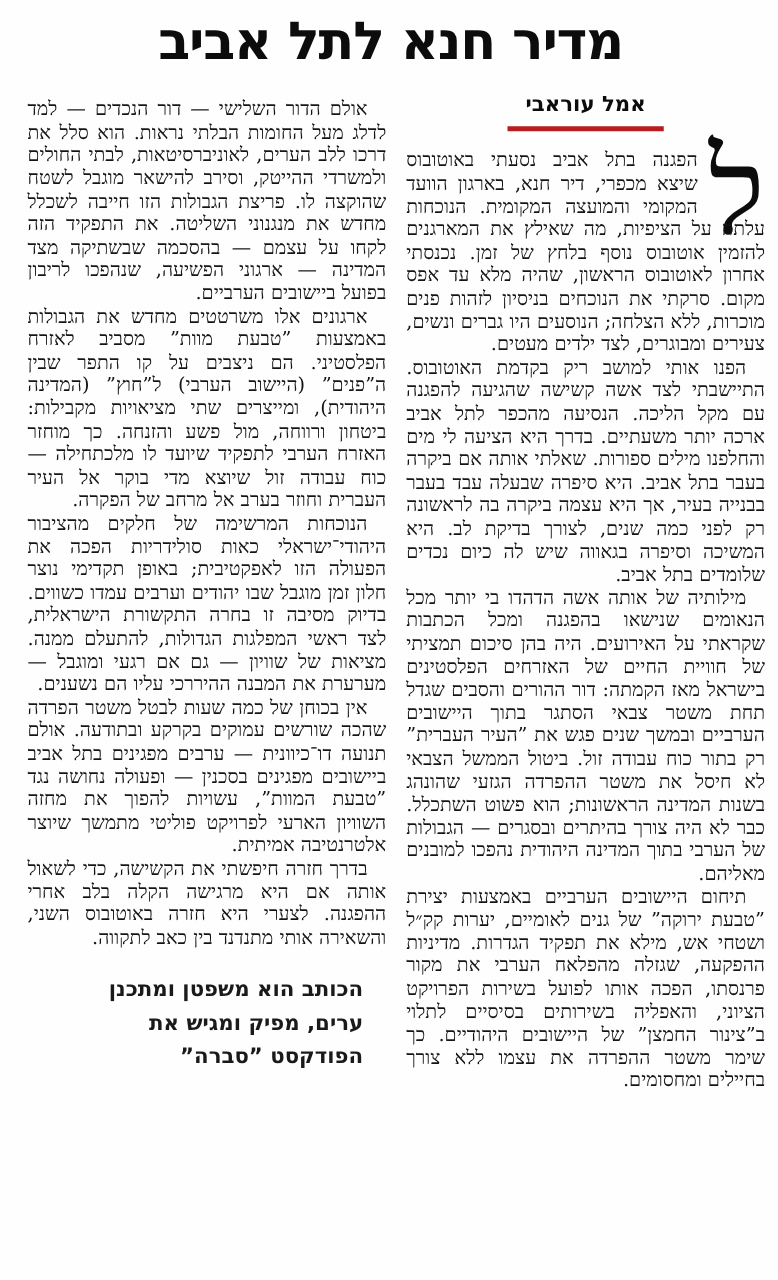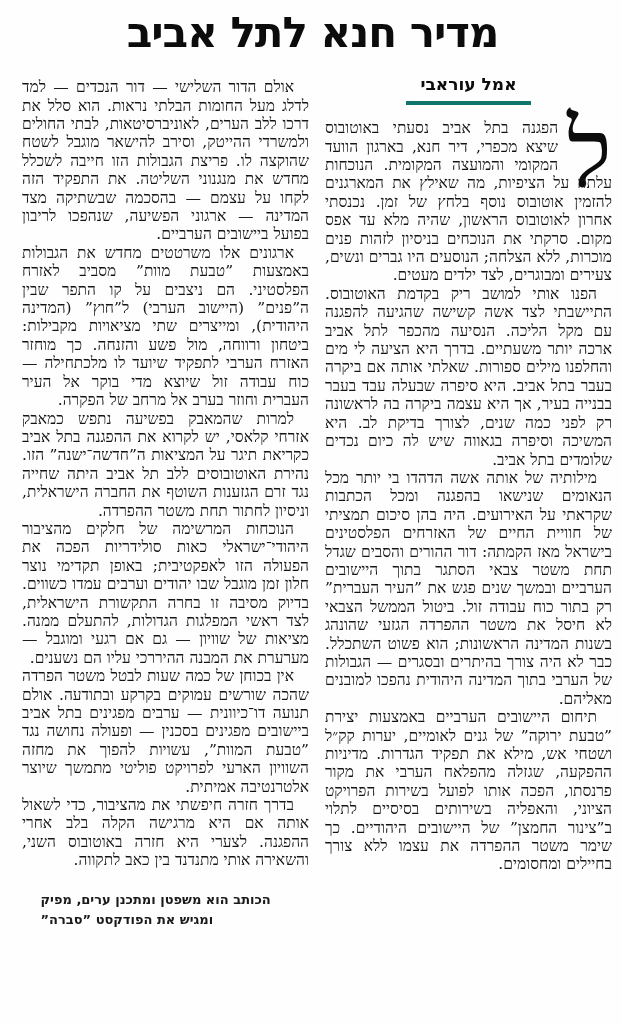--- a/index.html
+++ b/index.html
@@ -41,21 +41,21 @@
   .byline-wrap {
     text-align: center;
     margin: 8px 0 14px 0;
   }
   .byline {
     display: inline-block;
     font-family: "DejaVu Sans", sans-serif;
     font-weight: 700;
     font-size: 17px;
     padding: 0 14px 7px 14px;
-    border-bottom: 4px solid #0f766e;
+    border-bottom: 4px solid #b91c1c;
     color: #0c0c0c;
   }
   .body-text p {
     margin: 0;
     font-size: 15.5px;
     line-height: 18.4px;
     text-align: justify;
     text-justify: inter-word;
     color: #141414;
   }
@@ -71,24 +71,24 @@
     margin: -4px 0 -26px 9px;
     color: #0c0c0c;
   }
   .col-second {
     padding-top: 12px;
     margin-left: 12px;
   }
   .footer-note {
     margin: 20px auto 0 auto;
     max-width: 250px;
-    text-align: left;
+    text-align: right;
     font-family: "DejaVu Sans", sans-serif;
     font-weight: 700;
-    font-size: 13px;
+    font-size: 17px;
     line-height: 1.55;
     color: #1a1a1a;
   }
 </style>
 </head>
 <body>
 
 <div class="page">
 
   <h1 class="headline">מדיר חנא לתל אביב</h1>
@@ -106,23 +106,22 @@
         <p class="indent">הפנו אותי למושב ריק בקדמת האוטובוס. התיישבתי לצד אשה קשישה שהגיעה להפגנה עם מקל הליכה. הנסיעה מהכפר לתל אביב ארכה יותר משעתיים. בדרך היא הציעה לי מים והחלפנו מילים ספורות. שאלתי אותה אם ביקרה בעבר בתל אביב. היא סיפרה שבעלה עבד בעבר בבנייה בעיר, אך היא עצמה ביקרה בה לראשונה רק לפני כמה שנים, לצורך בדיקת לב. היא המשיכה וסיפרה בגאווה שיש לה כיום נכדים שלומדים בתל אביב.</p>
         <p class="indent">מילותיה של אותה אשה הדהדו בי יותר מכל הנאומים שנישאו בהפגנה ומכל הכתבות שקראתי על האירועים. היה בהן סיכום תמציתי של חוויית החיים של האזרחים הפלסטינים בישראל מאז הקמתה: דור ההורים והסבים שגדל תחת משטר צבאי הסתגר בתוך היישובים הערביים ובמשך שנים פגש את ”העיר העברית” רק בתור כוח עבודה זול. ביטול הממשל הצבאי לא חיסל את משטר ההפרדה הגזעי שהונהג בשנות המדינה הראשונות; הוא פשוט השתכלל. כבר לא היה צורך בהיתרים ובסגרים — הגבולות של הערבי בתוך המדינה היהודית נהפכו למובנים מאליהם.</p>
         <p class="indent">תיחום היישובים הערביים באמצעות יצירת ”טבעת ירוקה” של גנים לאומיים, יערות קק״ל ושטחי אש, מילא את תפקיד הגדרות. מדיניות ההפקעה, שגזלה מהפלאח הערבי את מקור פרנסתו, הפכה אותו לפועל בשירות הפרויקט הציוני, והאפליה בשירותים בסיסיים לתלוי ב”צינור החמצן” של היישובים היהודיים. כך שימר משטר ההפרדה את עצמו ללא צורך בחיילים ומחסומים.</p>
       </div>
     </div>
 
     <div class="col col-second">
       <div class="body-text">
         <p class="indent">אולם הדור השלישי — דור הנכדים — למד לדלג מעל החומות הבלתי נראות. הוא סלל את דרכו ללב הערים, לאוניברסיטאות, לבתי החולים ולמשרדי ההייטק, וסירב להישאר מוגבל לשטח שהוקצה לו. פריצת הגבולות הזו חייבה לשכלל מחדש את מנגנוני השליטה. את התפקיד הזה לקחו על עצמם — בהסכמה שבשתיקה מצד המדינה — ארגוני הפשיעה, שנהפכו לריבון בפועל ביישובים הערביים.</p>
         <p class="indent">ארגונים אלו משרטטים מחדש את הגבולות באמצעות ”טבעת מוות” מסביב לאזרח הפלסטיני. הם ניצבים על קו התפר שבין ה”פנים” (היישוב הערבי) ל”חוץ” (המדינה היהודית), ומייצרים שתי מציאויות מקבילות: ביטחון ורווחה, מול פשע והזנחה. כך מוחזר האזרח הערבי לתפקיד שיועד לו מלכתחילה — כוח עבודה זול שיוצא מדי בוקר אל העיר העברית וחוזר בערב אל מרחב של הפקרה.</p>
-        <p class="indent">למרות שהמאבק בפשיעה נתפש כמאבק אזרחי קלאסי, יש לקרוא את ההפגנה בתל אביב כקריאת תיגר על המציאות ה”חדשה־ישנה” הזו. נהירת האוטובוסים ללב תל אביב היתה שחייה נגד זרם הגזענות השוטף את החברה הישראלית, וניסיון לחתור תחת משטר ההפרדה.</p>
         <p class="indent">הנוכחות המרשימה של חלקים מהציבור היהודי־ישראלי כאות סולידריות הפכה את הפעולה הזו לאפקטיבית; באופן תקדימי נוצר חלון זמן מוגבל שבו יהודים וערבים עמדו כשווים. בדיוק מסיבה זו בחרה התקשורת הישראלית, לצד ראשי המפלגות הגדולות, להתעלם ממנה. מציאות של שוויון — גם אם רגעי ומוגבל — מערערת את המבנה ההיררכי עליו הם נשענים.</p>
         <p class="indent">אין בכוחן של כמה שעות לבטל משטר הפרדה שהכה שורשים עמוקים בקרקע ובתודעה. אולם תנועה דו־כיוונית — ערבים מפגינים בתל אביב ביישובים מפגינים בסכנין — ופעולה נחושה נגד ”טבעת המוות”, עשויות להפוך את מחזה השוויון הארעי לפרויקט פוליטי מתמשך שיוצר אלטרנטיבה אמיתית.</p>
-        <p class="indent">בדרך חזרה חיפשתי את מהציבור, כדי לשאול אותה אם היא מרגישה הקלה בלב אחרי ההפגנה. לצערי היא חזרה באוטובוס השני, והשאירה אותי מתנדנד בין כאב לתקווה.</p>
+        <p class="indent">בדרך חזרה חיפשתי את הקשישה, כדי לשאול אותה אם היא מרגישה הקלה בלב אחרי ההפגנה. לצערי היא חזרה באוטובוס השני, והשאירה אותי מתנדנד בין כאב לתקווה.</p>
       </div>
 
       <div class="footer-note">הכותב הוא משפטן ומתכנן ערים, מפיק ומגיש את הפודקסט ”סברה”</div>
     </div>
 
   </div>
 </div>
 
 </body></html>

